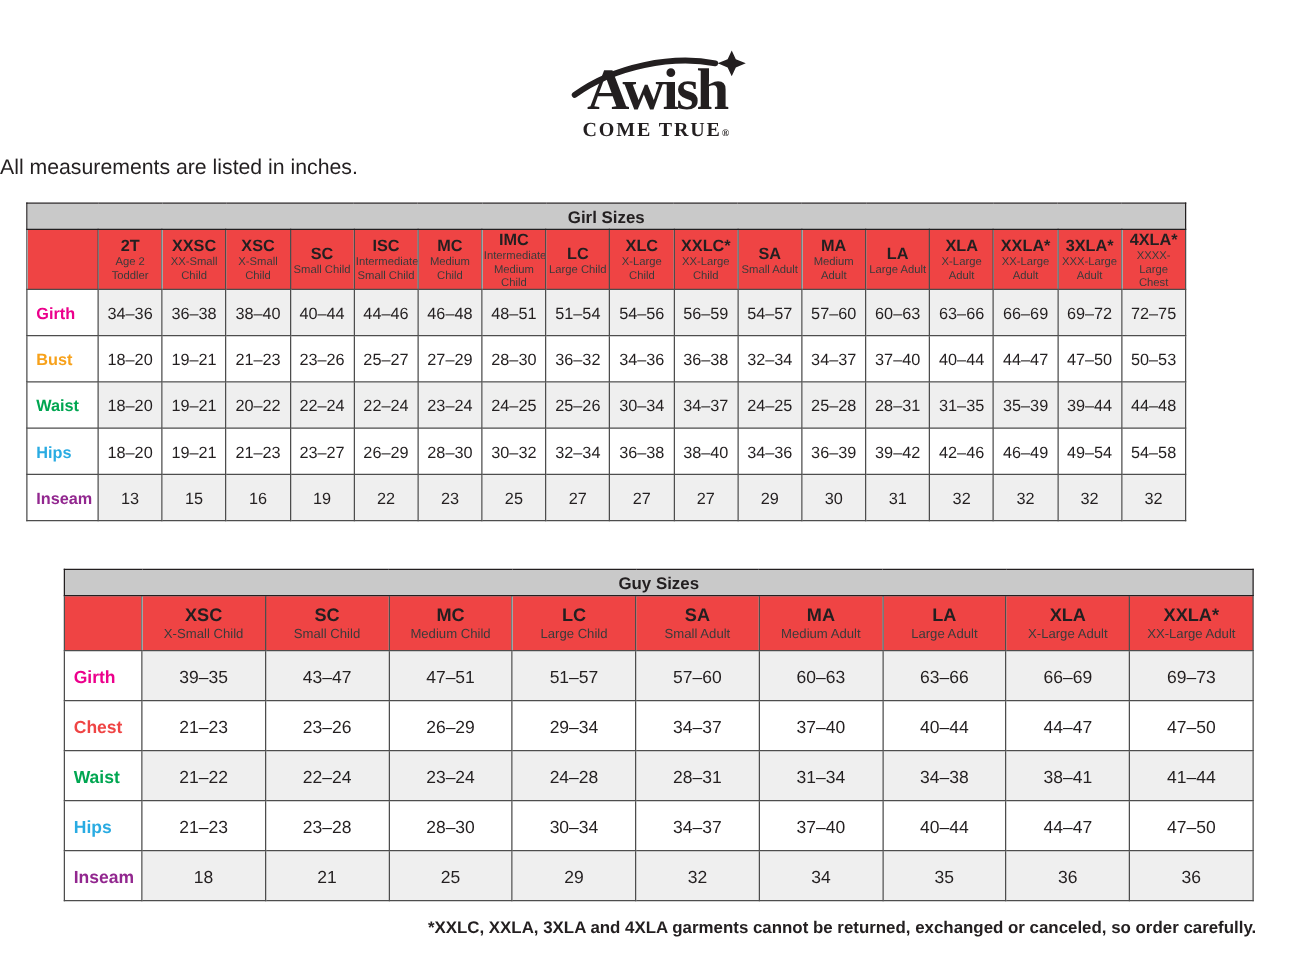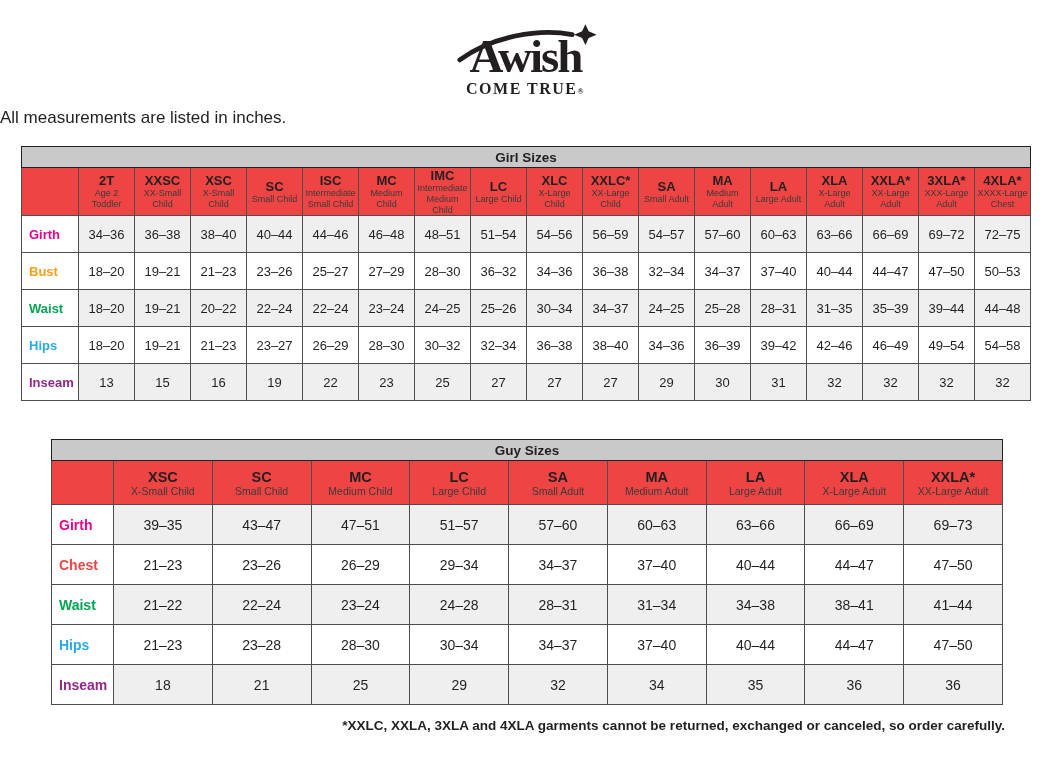--- a/index.html
+++ b/index.html
@@ -1,31 +1,31 @@
 <!DOCTYPE html>
 <html><head>
 <meta charset="utf-8">
 <style>
   html,body{margin:0;padding:0;}
   body{
     width:1051px;height:775px;background:#ffffff;overflow:hidden;
     font-family:"Liberation Sans",sans-serif;color:#231f20;position:relative;
   }
   
-  .header{display:flex;justify-content:center;align-items:center;padding-top:33px;gap:16px;}
+  .header{display:flex;justify-content:center;align-items:center;padding-top:49px;gap:16px;}
   .logo{position:relative;width:172px;text-align:center;font-family:"Liberation Serif",serif;line-height:1;}
   .logo-word1{font-size:47px;font-weight:bold;letter-spacing:-2px;display:block;}
   .logo-word2{font-size:16px;font-weight:bold;letter-spacing:1.5px;display:block;margin-top:1px;}
   .logo .reg{font-size:8px;vertical-align:baseline;}
   .logo-swoosh{position:absolute;top:-9px;left:16px;pointer-events:none;}
   .page-title{font-size:57px;font-weight:bold;letter-spacing:-1px;line-height:1;}
   .subtitle{font-size:17px;margin-top:11px;}
   
   .table-host{position:relative;}
-  .girl{margin:18px 0 0 21px;width:1010px;}
+  .girl{margin:18px 0 0 21px;width:928px;}
   .guy{margin:38px 8px 0 51px;width:952px;}
   .size-table{border-collapse:collapse;table-layout:fixed;width:100%;}
   .size-table td{border:1px solid #4d4d4d;text-align:center;vertical-align:middle;
                  overflow:hidden;padding:0;}
   .title-row td{background:#c9c9c9;font-weight:bold;font-size:13.5px;height:20px;
                 border-color:#231f20;}
   .header-row td{background:#ef4444;}
   .girl .header-row td{height:44px;}
   .guy  .header-row td{height:43px;}
   .code{font-weight:bold;}

